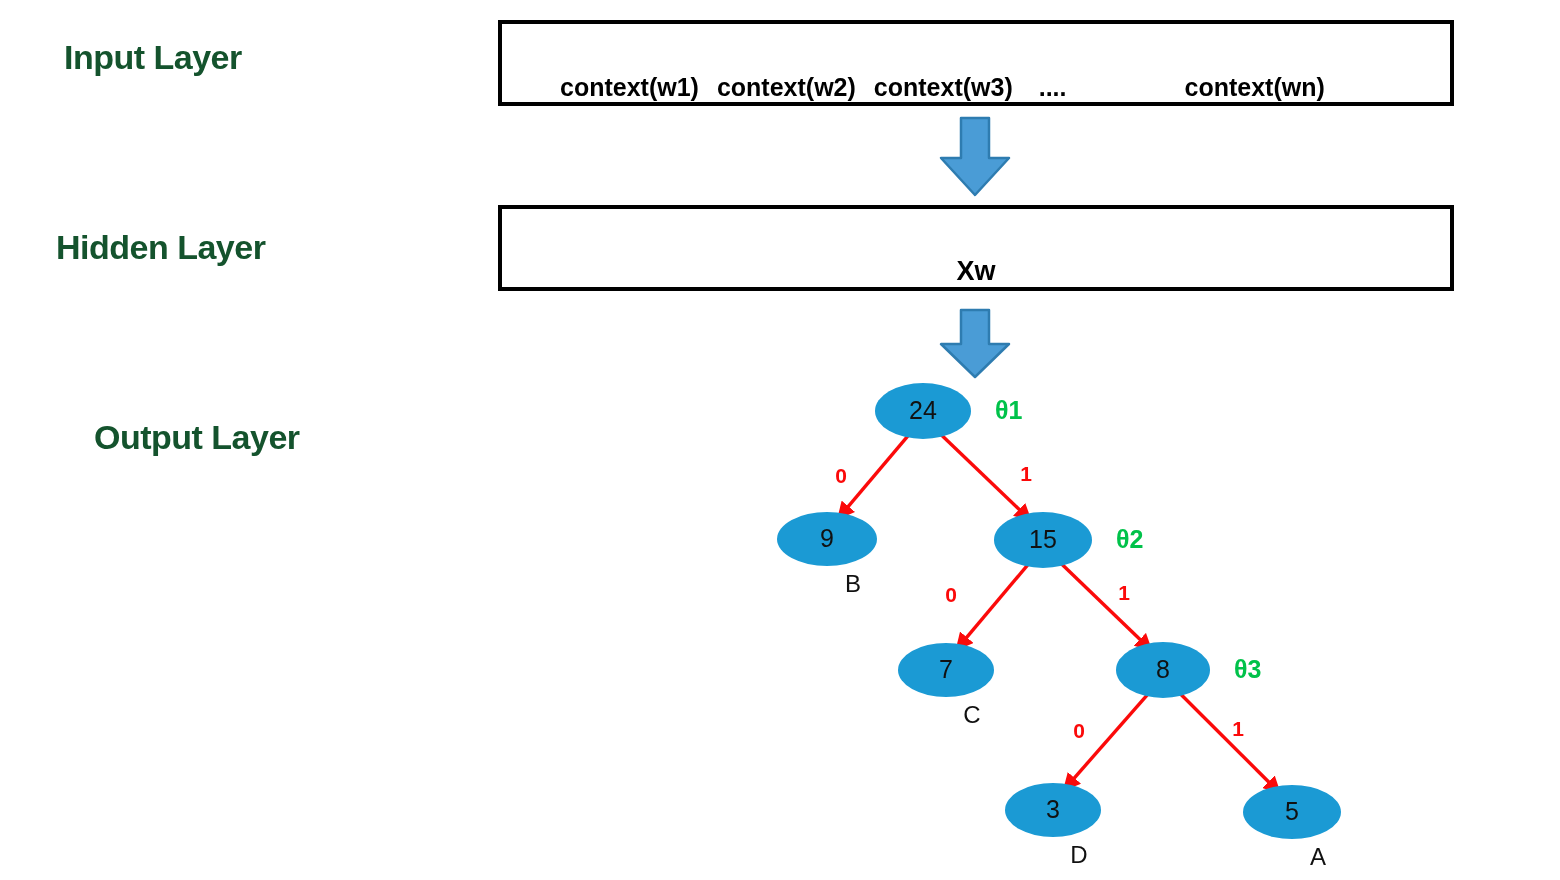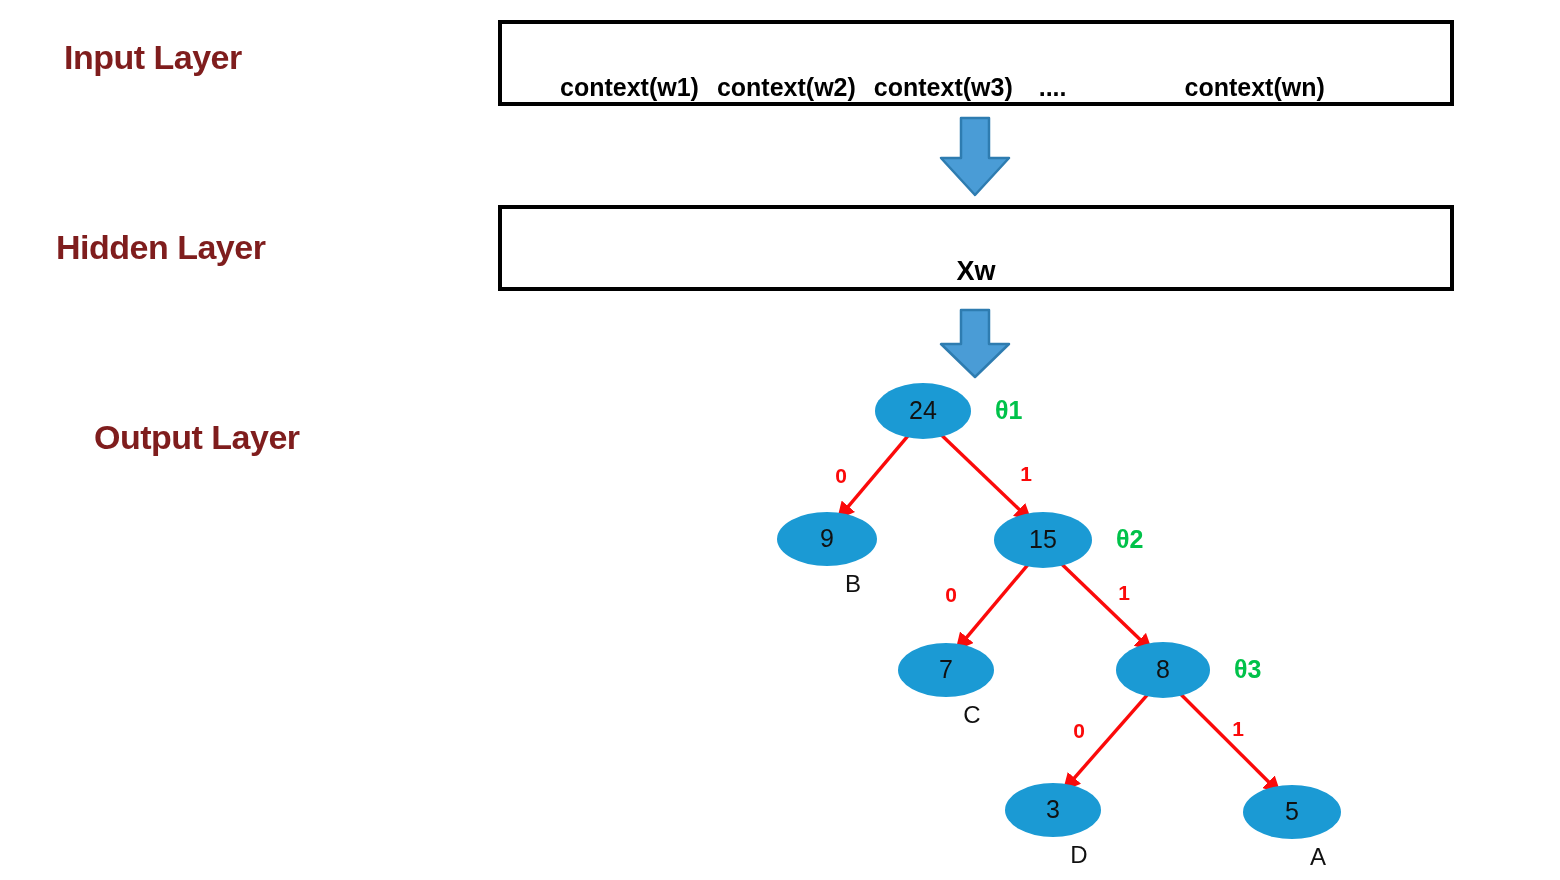--- a/index.html
+++ b/index.html
@@ -15,21 +15,21 @@
     overflow: hidden;
     font-family: "Liberation Sans", sans-serif;
   }
 
   
   .layer-label {
     position: absolute;
     font-family: "Liberation Sans", sans-serif;
     font-weight: bold;
     font-size: 34px;
-    color: #7f1d1d;
+    color: #14532d;
     letter-spacing: -0.5px;
     white-space: nowrap;
   }
   #label-input  { left: 64px;  top: 38px; }
   #label-hidden { left: 56px;  top: 228px; }
   #label-output { left: 58px;  top: 418px; margin-left: 36px; }
 
   
   .layer-box {
     position: absolute;

